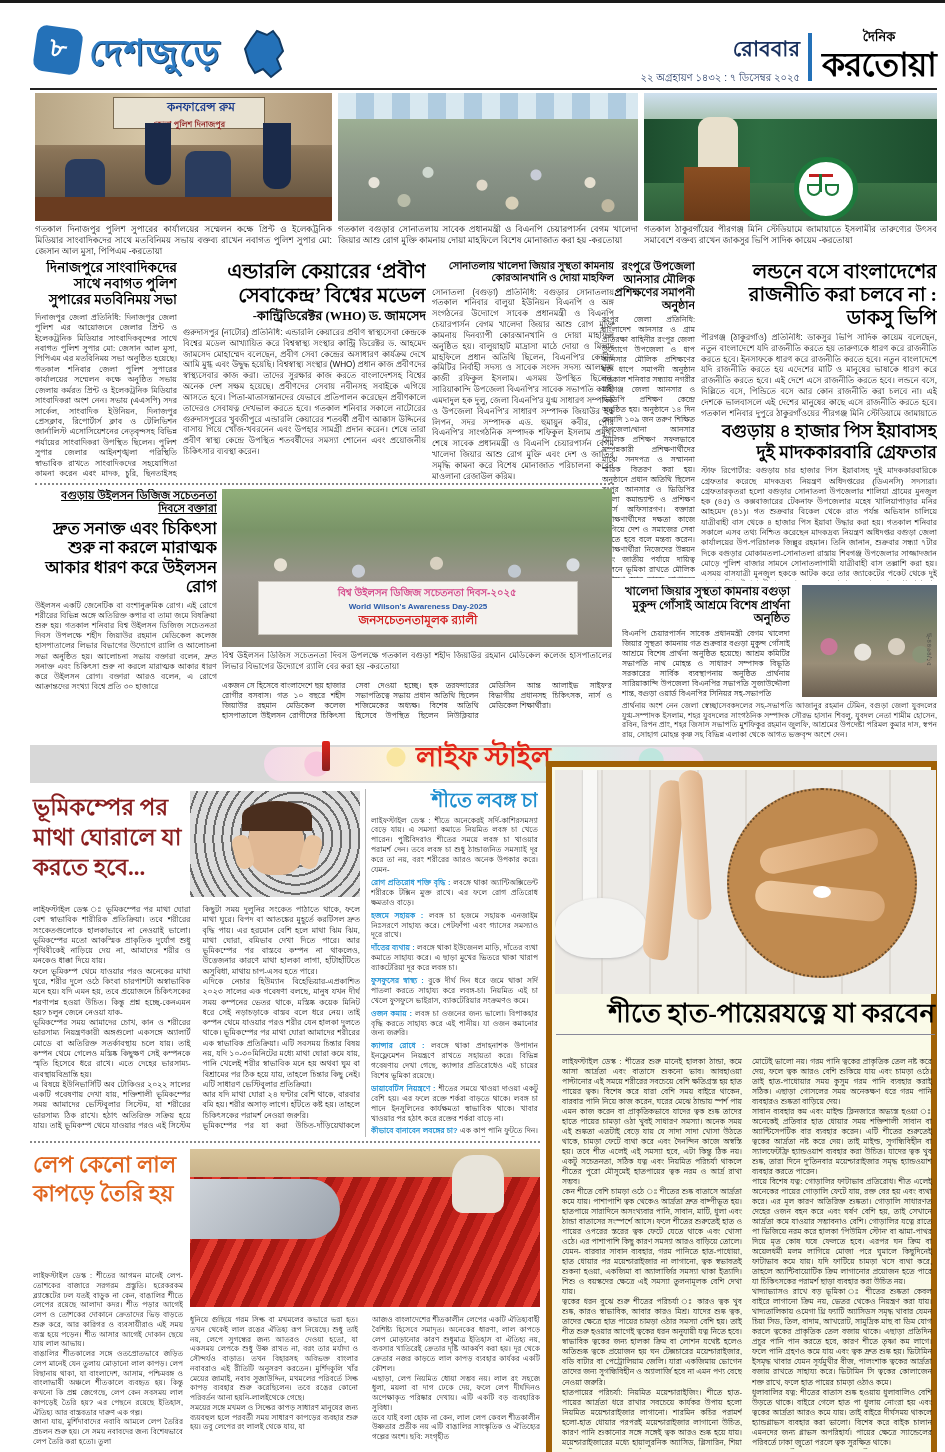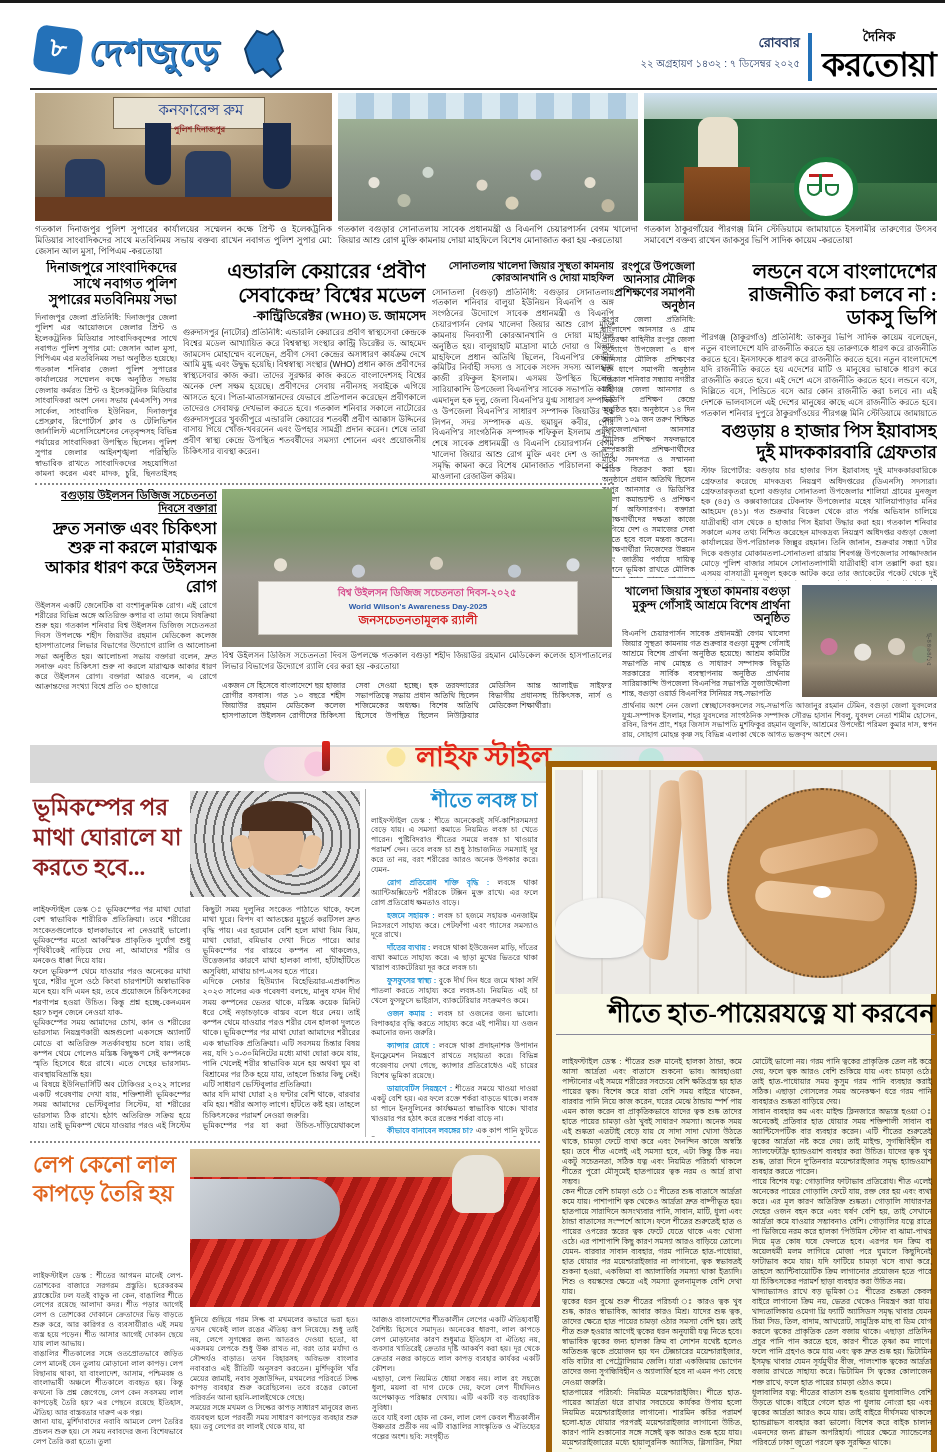--- a/index.html
+++ b/index.html
@@ -11,42 +11,42 @@
   .body-text{font-size:8.2px;line-height:1.32;text-align:justify;overflow:hidden;white-space:pre-line;}
   .hl{font-family:"Liberation Serif", serif;font-weight:bold;color:#000;line-height:1.18;}
   .caption{font-size:8.6px;line-height:1.28;text-align:justify;overflow:hidden;}
   .photo{overflow:hidden;}
   
   .hex{position:absolute;left:0;top:2px;width:46px;height:46px;background:#2471b8;border-radius:10px;
        transform:rotate(8deg);color:#fff;font-size:26px;font-weight:bold;display:flex;align-items:center;justify-content:center;}
   .brand{position:absolute;left:54px;top:0;font-size:36px;font-weight:bold;color:#2e7cc3;
          font-family:"Liberation Serif", serif;letter-spacing:1px;text-shadow:1px 1px 0 #123a63;}
   .mapblob{position:absolute;left:208px;top:4px;}
-  .weekday{font-size:13px;font-weight:bold;color:#19305e;}
+  .weekday{font-size:21px;font-weight:bold;color:#19305e;}
   .dateline{font-size:10px;color:#19305e;margin-top:2px;}
   .m-prefix{font-size:13px;font-weight:bold;color:#000;text-align:center;}
   .m-name{font-size:33px;font-weight:bold;color:#000;text-align:center;letter-spacing:-1px;
           font-family:"Liberation Serif", serif;line-height:1.05;}
   .rule{background:#222;}
   .dotted-h{border-top:2px dotted #888;}
   
   .ls-banner{background:#d8d8d8;display:flex;align-items:center;justify-content:center;}
   .ls-blob{position:relative;width:440px;height:34px;border-radius:17px;
     background:
       radial-gradient(circle at 12% 50%, #f7c8dd 0 12px, transparent 13px),
       radial-gradient(circle at 88% 40%, #bfe6de 0 12px, transparent 13px),
       radial-gradient(circle at 30% 30%, #f9e6a0 0 9px, transparent 10px),
       radial-gradient(circle at 70% 70%, #f4b8c8 0 9px, transparent 10px),
       linear-gradient(90deg,#f3d9e8,#fdf3d8 30%,#d8eee8 70%,#f3d9e8);
     display:flex;align-items:flex-end;justify-content:center;}
   .ls-title{font-size:27px;font-weight:bold;color:#e1251b;font-family:"Liberation Serif", serif;
             text-shadow:1px 1px 0 #f8e2b0;}
   .pen{position:absolute;left:58px;top:-6px;width:8px;height:30px;background:linear-gradient(#e1251b,#8a1f1f);border-radius:2px;}
   .sec{margin-top:3px;}
-  .sech{font-weight:bold;color:#1f8fd0;margin-left:16px;}
+  .sech{font-weight:bold;color:#1f8fd0;}
   .subtle-line{border-left:1px solid #b5b5b5;}
 </style>
 </head>
 <body>
 
 <div class="page">
 
   <div class="abs" style="left:35px;top:22px;width:260px;height:58px;">
     <div class="hex">
         <span>৮</span>
@@ -66,21 +66,21 @@
   <div class="abs" style="left:808px;top:30px;width:4px;height:48px;background:#2471b8;"></div>
   <div class="abs" style="left:820px;top:24px;width:118px;">
     <div class="m-prefix">দৈনিক</div>
     <div class="m-name">করতোয়া</div>
   </div>
   <div class="abs rule" style="left:30px;top:85px;width:907px;height:2px;"></div>
 
   <div class="abs photo" style="left:35px;top:90px;width:297px;height:128px;background:linear-gradient(180deg,#c9b89a 0%,#8a7458 45%,#5a4a38 100%);">
     <div class="abs" style="left:0;top:0;width:100%;height:52px;background:linear-gradient(90deg,#b8a686,#d8c8a8 40%,#b09878);"></div>
     <div class="abs" style="left:78px;top:4px;width:150px;height:30px;background:#e8e2d2;border:1px solid #7a6a50;text-align:center;">
-      <div style="font-size:15px;font-weight:normal;color:#1b3c8c;padding-left:24px;">কনফারেন্স রুম</div>
+      <div style="font-size:12px;font-weight:bold;color:#1b3c8c;padding-left:24px;">কনফারেন্স রুম</div>
       <div style="font-size:8px;font-weight:bold;color:#8c1b1b;">জেলা পুলিশ দিনাজপুর</div>
     </div>
     <div class="abs" style="left:110px;top:30px;width:26px;height:62px;background:#1a2a4a;border-radius:0 0 12px 12px;"></div>
     <div class="abs" style="left:228px;top:30px;width:28px;height:66px;background:#1a2a4a;border-radius:0 0 12px 12px;"></div>
     <div class="abs" style="left:150px;top:58px;width:46px;height:46px;background:#2a3c5e;border-radius:10px 10px 0 0;"></div>
     <div class="abs" style="left:30px;top:66px;width:40px;height:44px;background:#2a3c5e;border-radius:10px 10px 0 0;"></div>
     <div class="abs" style="left:0;top:104px;width:100%;height:24px;background:#6a3c20;"></div>
   </div>
 
   <div class="abs photo" style="left:338px;top:90px;width:300px;height:128px;background:

